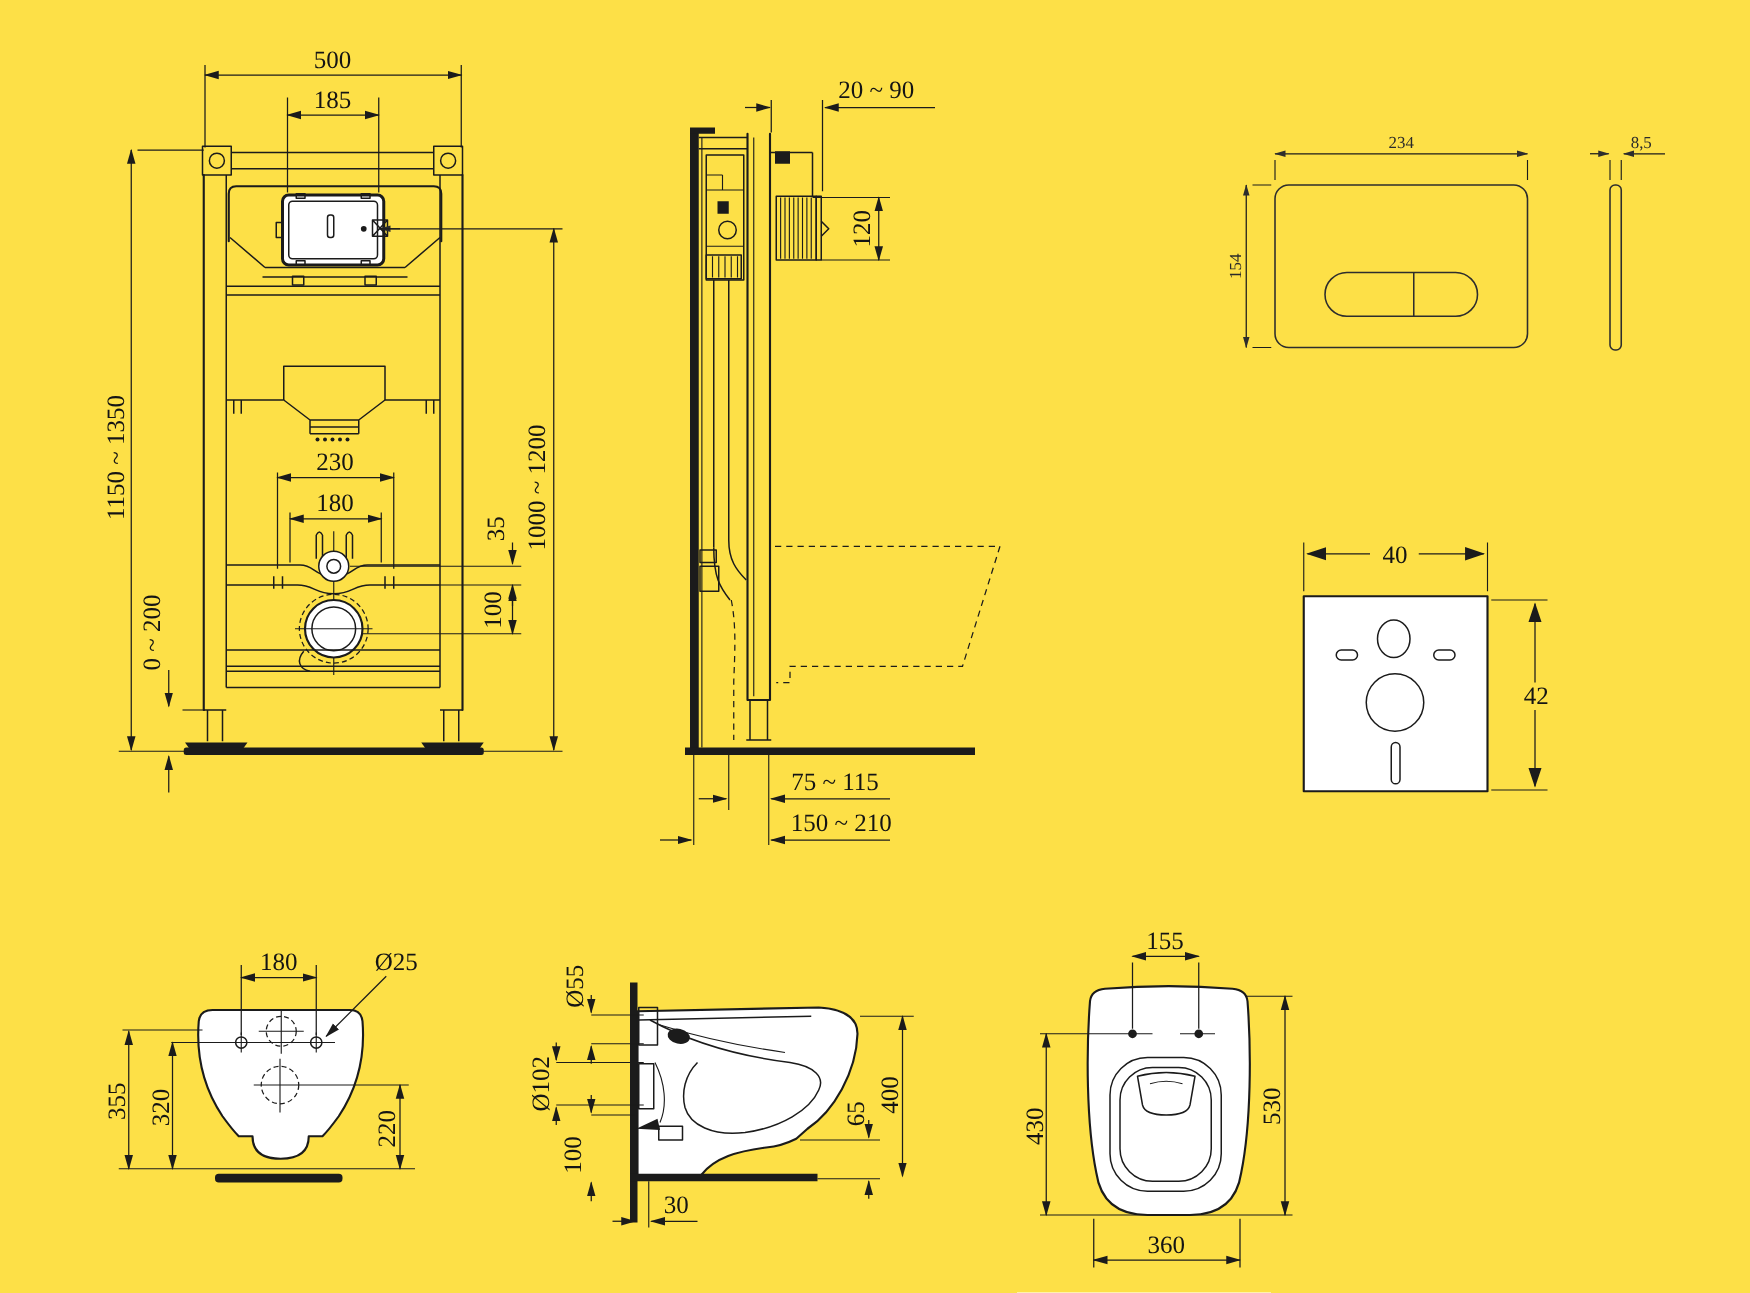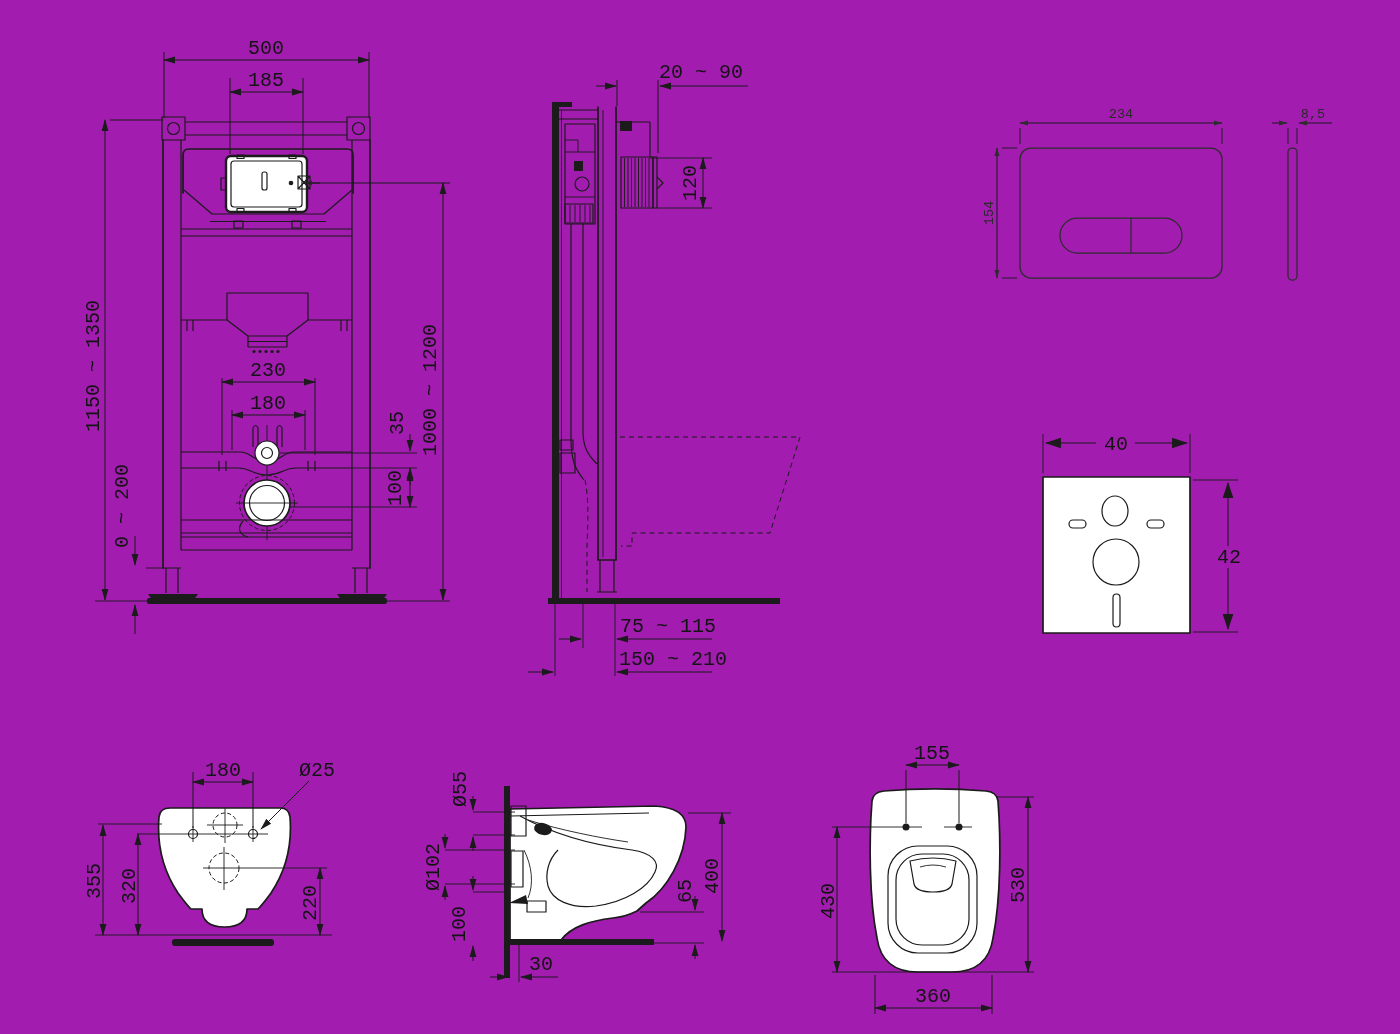--- a/index.html
+++ b/index.html
@@ -1,17 +1,17 @@
 <!DOCTYPE html>
 <html><head>
 <meta charset="utf-8">
 <style>
   html,body{margin:0;padding:0;background:#ffffff;}
-  #sheet{position:relative;width:1400px;height:1034px;background:#a21caf;overflow:hidden;
-         font-family:Liberation Mono, monospace;}
+  #sheet{position:relative;width:1400px;height:1034px;background:#fde047;overflow:hidden;
+         font-family:Liberation Serif, serif;}
   svg{position:absolute;left:0;top:0;}
   
   .o   {stroke:#1b1b1b;stroke-width:1.7;fill:none;stroke-linejoin:round;stroke-linecap:round;}
   .o2  {stroke:#1b1b1b;stroke-width:1.2;fill:none;stroke-linejoin:round;}
   .hair{stroke:#1b1b1b;stroke-width:0.9;fill:none;}
   .d   {stroke:#1b1b1b;stroke-width:1;fill:none;}
   .dash{stroke-dasharray:5 4;}
   .dash2{stroke-dasharray:4 2.5;}
   .blk {fill:#1b1b1b;stroke:none;}
   .wf  {fill:#ffffff;}

